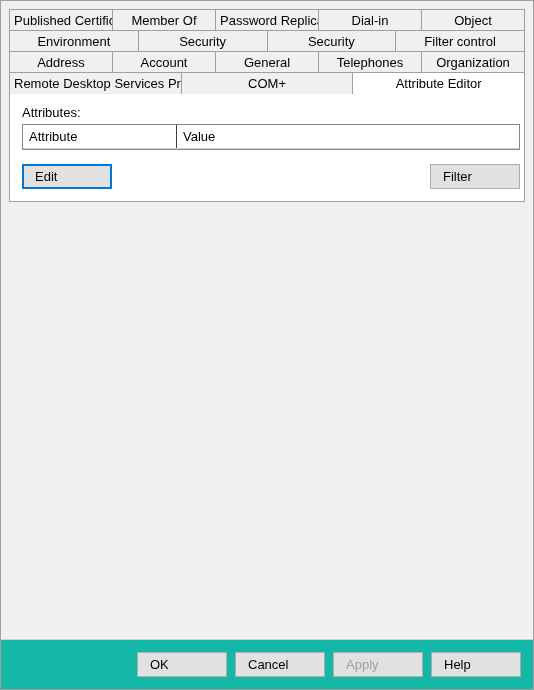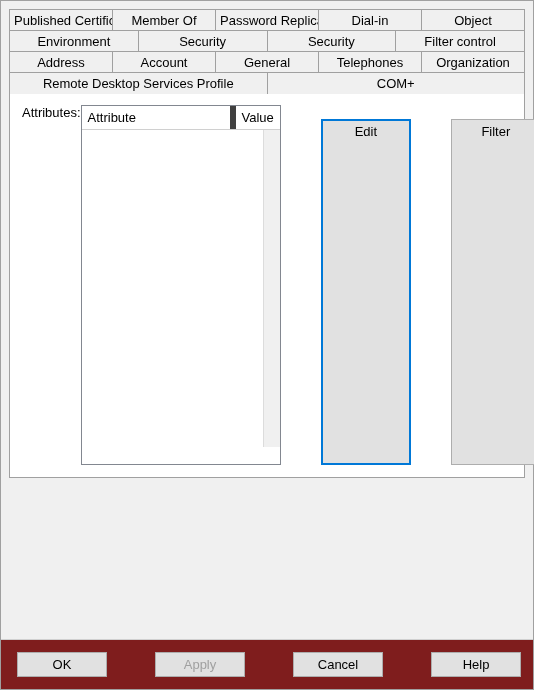--- a/index.html
+++ b/index.html
@@ -50,24 +50,24 @@
       border-left: none;
     }
     .tab.active {
       background: #ffffff;
       position: relative;
       z-index: 2;
     }
     .tab-content {
       background: #ffffff;
       border: 1px solid #a0a0a0;
-      padding: 12px 12px 12px 12px;
-      flex: 1;
-      display: flex;
-      flex-direction: row;
+      padding: 12px 4px 12px 12px;
+      flex: 1;
+      display: flex;
+      flex-direction: column;
       margin-top: -1px;
     }
     .attributes-label {
       margin-bottom: 4px;
     }
     .listbox {
       border: 1px solid #828790;
       background: #fff;
       flex: 1;
       display: flex;
@@ -75,21 +75,21 @@
       position: relative;
       height: 360px;
     }
     .list-header {
       display: flex;
       border-bottom: 1px solid #d0d0d0;
       background: #fff;
     }
     .list-header .col {
       padding: 4px 6px;
-      border-right: 6px solid #404040;
+      border-right: 1px solid #404040;
       font-weight: normal;
       background: #fff;
       color: #000;
     }
     .list-header .col-attr {
       width: 154px;
     }
     .list-header .col-val {
       flex: 1;
       border-right: none;
@@ -119,40 +119,38 @@
     .mid-buttons {
       display: flex;
       justify-content: space-between;
       margin-top: 14px;
     }
     .btn {
       min-width: 90px;
       padding: 4px 12px;
       background: #e1e1e1;
       border: 1px solid #adadad;
-      text-align: center;
       cursor: pointer;
       color: #000;
-      margin-left: 40px;
     }
     .btn.default {
       border: 2px solid #0078d7;
       padding: 3px 11px;
     }
     .btn.disabled {
       color: #a0a0a0;
       cursor: default;
     }
     .bottom-area {
       border-top: 1px solid #d0d0d0;
       padding: 12px 12px 12px 12px;
       display: flex;
       justify-content: flex-end;
       gap: 8px;
-      background: #7f1d1d;
+      background: #14b8a6;
     }
   </style>
 </head>
 <body>
 
 <div class="dialog">
   <div class="tab-area">
     <div class="tab-rows">
       <div class="tab-row" id="tab-row1">
           <div class="tab">Published Certificates</div>
@@ -170,20 +168,21 @@
       <div class="tab-row" id="tab-row3">
           <div class="tab">Address</div>
           <div class="tab">Account</div>
           <div class="tab">General</div>
           <div class="tab">Telephones</div>
           <div class="tab">Organization</div>
         </div>
       <div class="tab-row" id="tab-row4">
           <div class="tab">Remote Desktop Services Profile</div>
           <div class="tab">COM+</div>
+          <div class="tab active">Attribute Editor</div>
         </div>
     </div>
     <div class="tab-content">
       <div class="attributes-label">Attributes:</div>
       <div class="listbox">
         <div class="list-header">
           <div class="col col-attr">Attribute</div>
           <div class="col col-val">Value</div>
         </div>
         <div class="list-body">
@@ -198,17 +197,17 @@
       </div>
       <div class="mid-buttons">
         <div class="btn default">Edit</div>
         <div class="btn">Filter</div>
       </div>
     </div>
   </div>
   <div style="flex:1"></div>
   <div class="bottom-area">
     <div class="btn">OK</div>
+    <div class="btn">Cancel</div>
     <div class="btn disabled">Apply</div>
-    <div class="btn">Cancel</div>
     <div class="btn">Help</div>
   </div>
 </div>
 
 </body></html>

